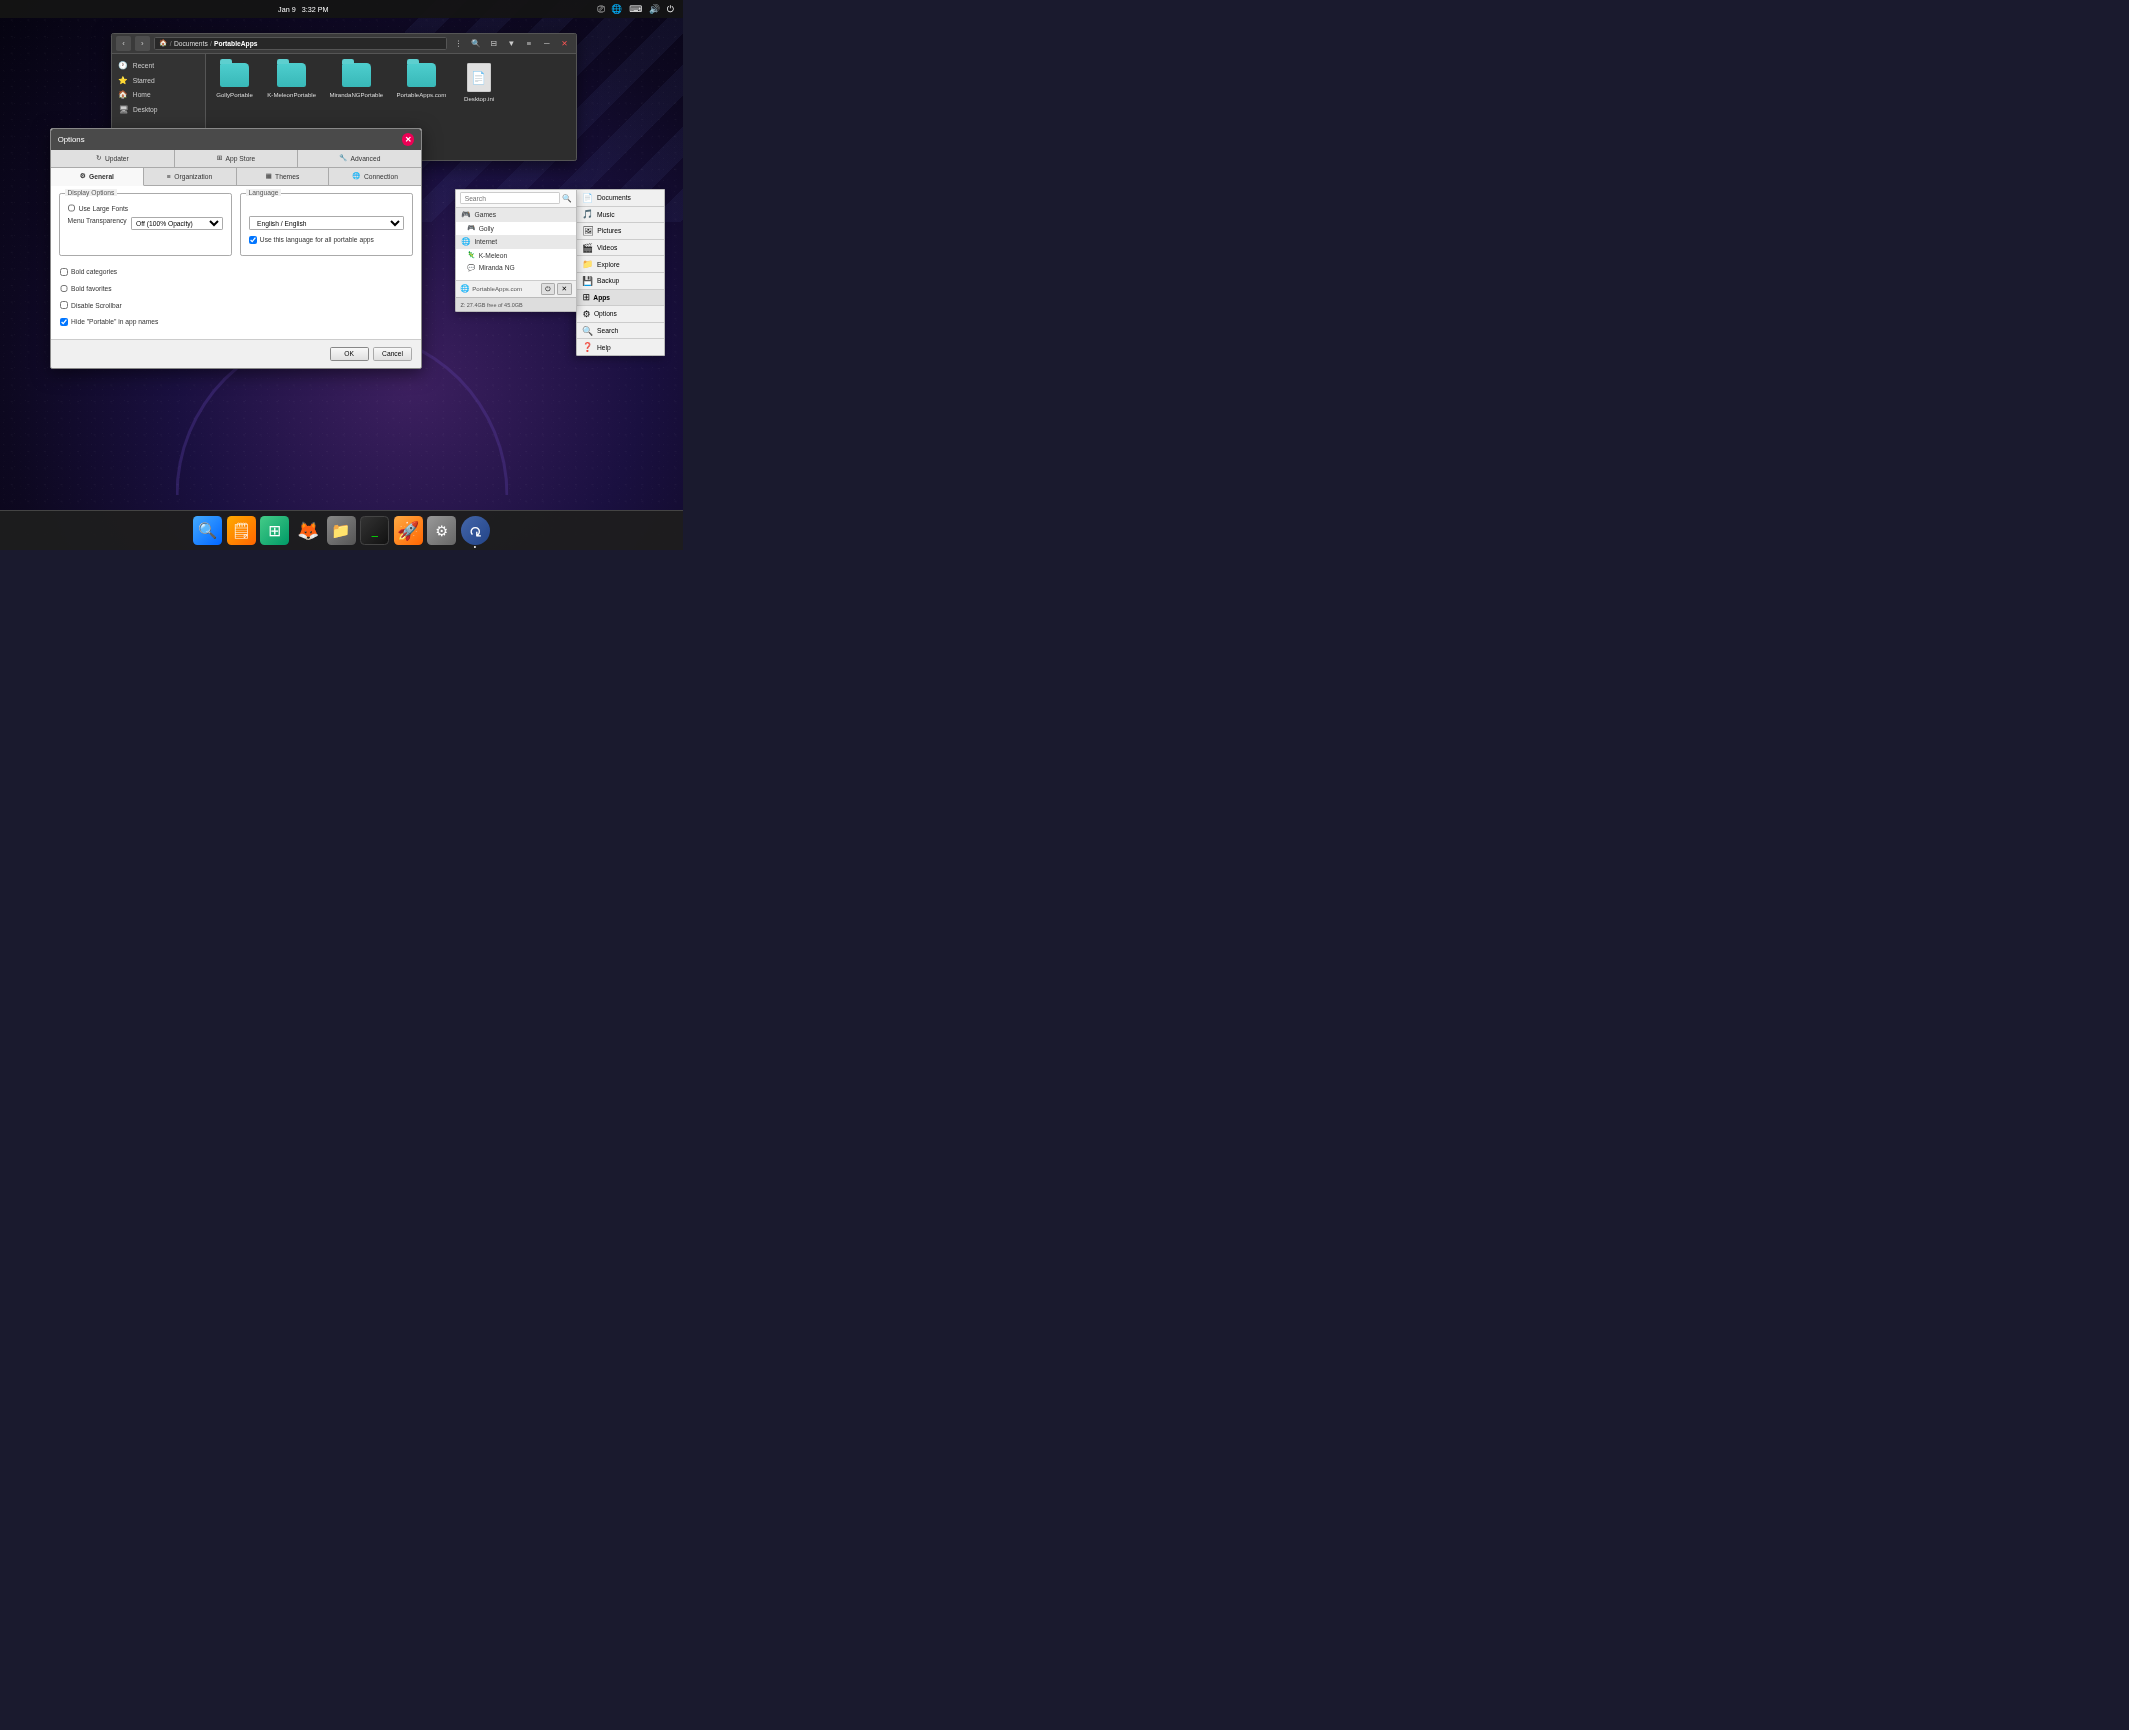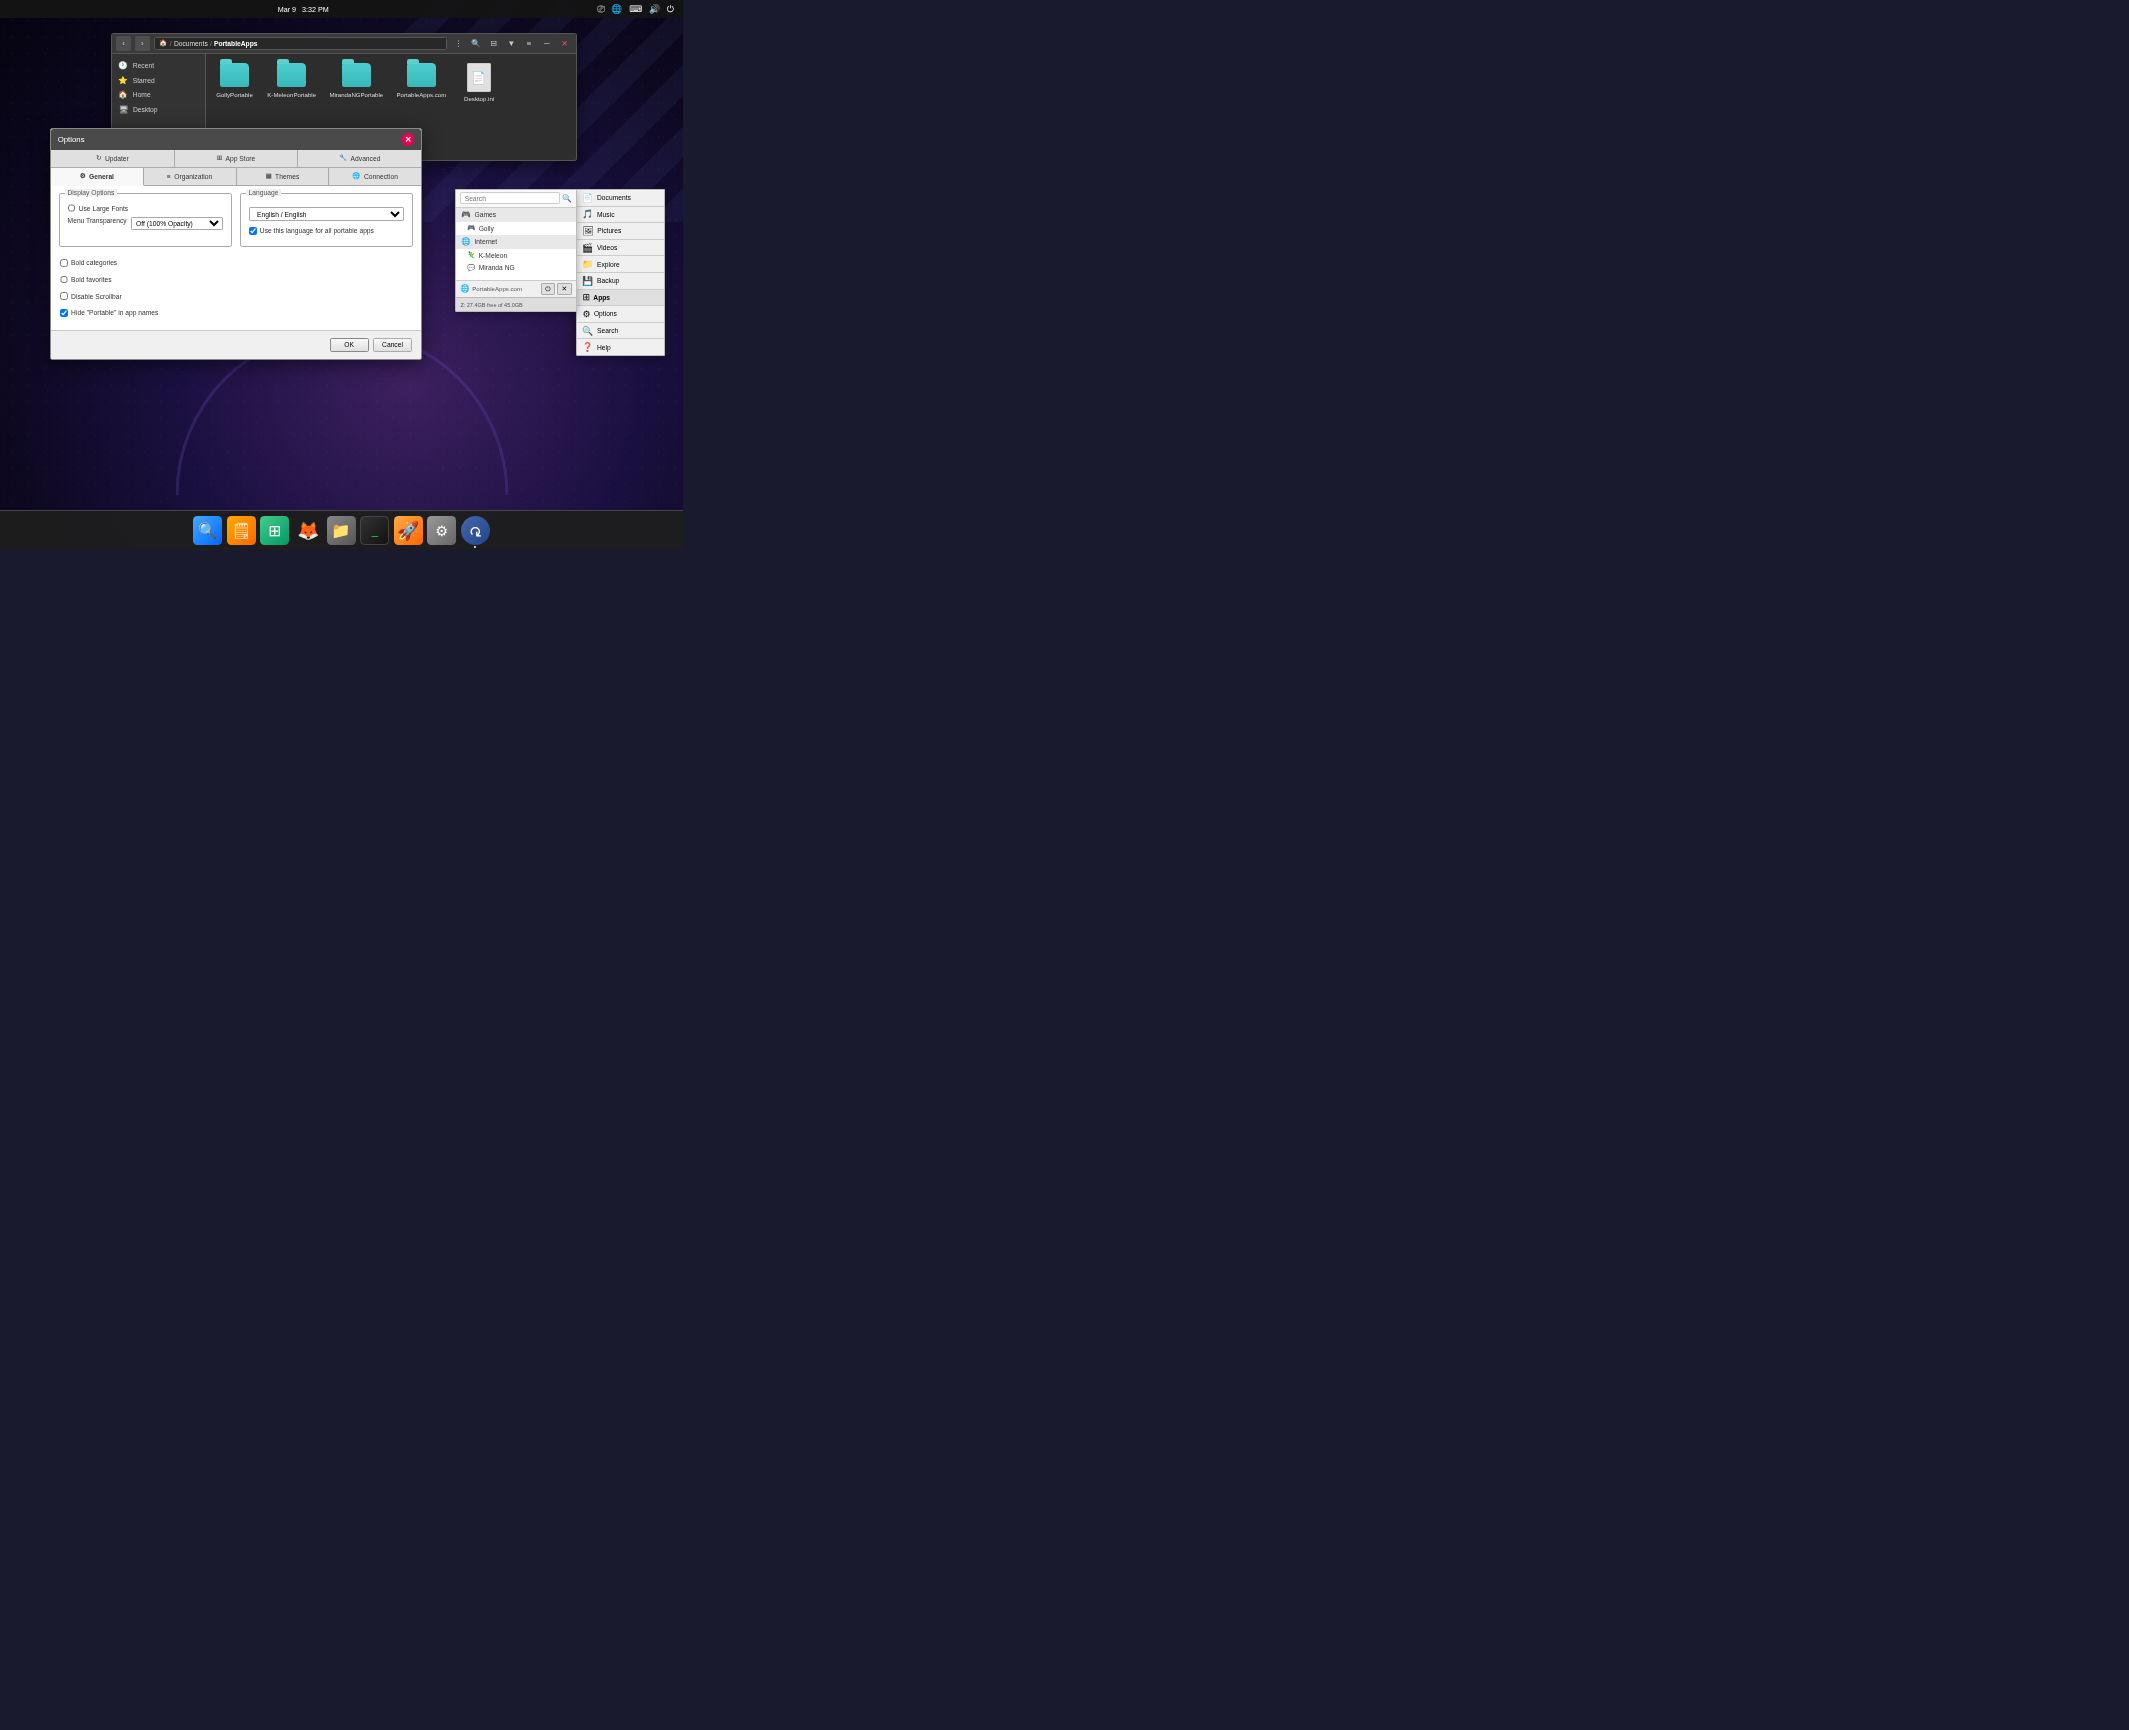--- a/index.html
+++ b/index.html
@@ -346,21 +346,21 @@
 <body>
 
 <div class="desktop">
   <div class="desktop-stripe"></div>
   <div class="desktop-pattern"></div>
 </div>
 
 <div class="topbar">
   <div></div>
   <div class="topbar-center">
-    <span>Mar 9</span>
+    <span>Jan 9</span>
     &nbsp;
     <span>3:32 PM</span>
   </div>
   <div class="topbar-right">
     <span style="cursor:pointer;color:white;font-size:9px;">⎚</span>
     <span style="cursor:pointer;color:white;font-size:9px;">🌐</span>
     <span style="cursor:pointer;color:white;font-size:9px;">⌨</span>
     <span style="cursor:pointer;color:white;font-size:9px;">🔊</span>
     <span style="cursor:pointer;color:white;font-size:9px;">⏻</span>
   </div>
@@ -578,21 +578,21 @@
               <option>10%</option>
               <option>20%</option>
               <option>30%</option>
             </select>
           </div>
         </div>
       </div>
 
       <div class="lang-group">
         <div class="lang-group-title">Language</div>
-        <div style="margin-top:6px;">
+        <div style="margin-top:15px;">
           <select class="lang-select">
             <option>English / English</option>
           </select>
           <div class="checkbox-row">
             <input type="checkbox" id="cb-use-lang" checked="" style="">
             <label for="cb-use-lang">Use this language for all portable apps</label>
           </div>
         </div>
       </div>
     </div>

